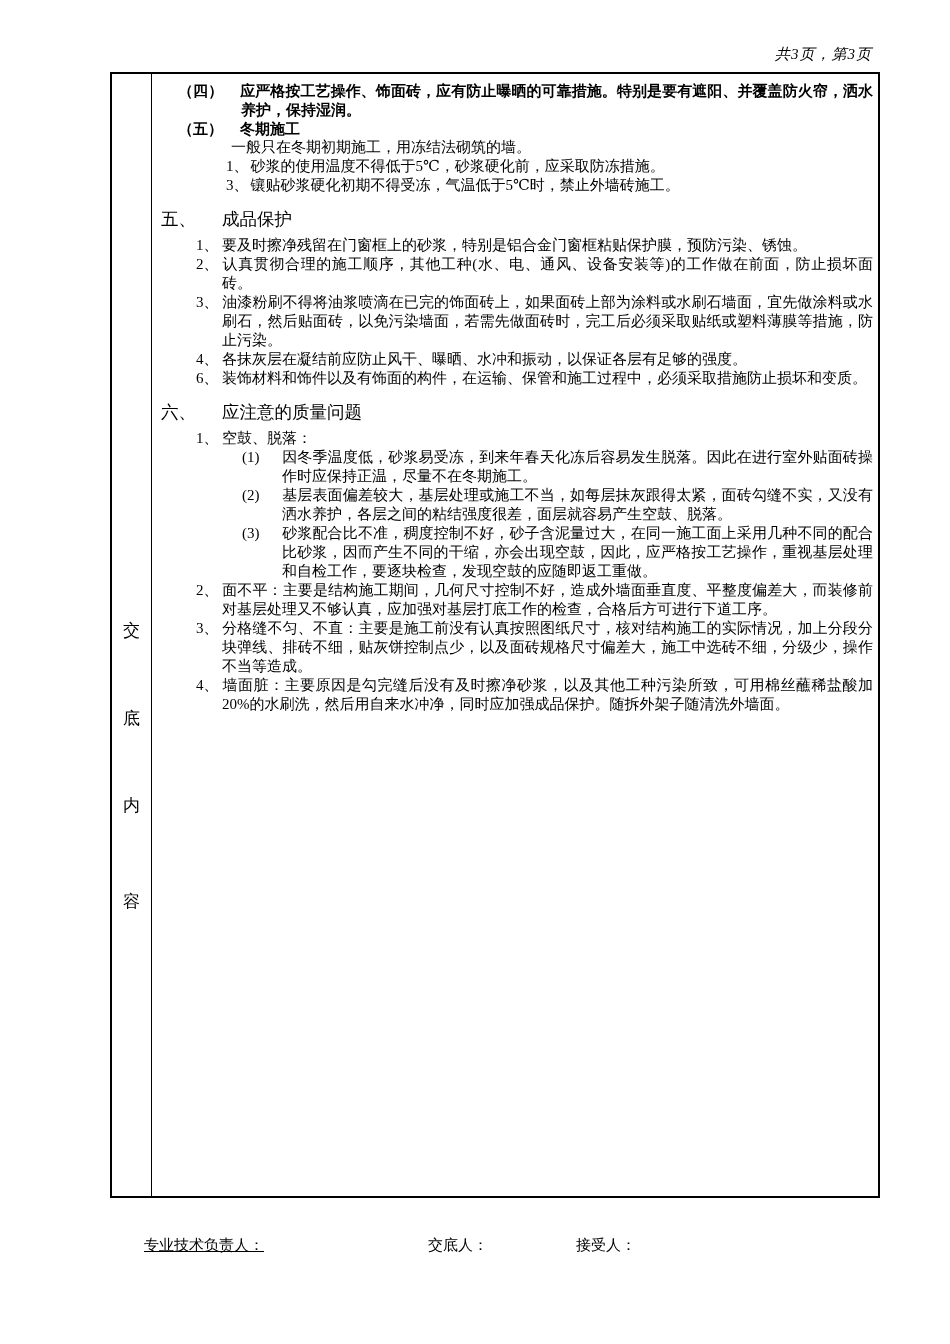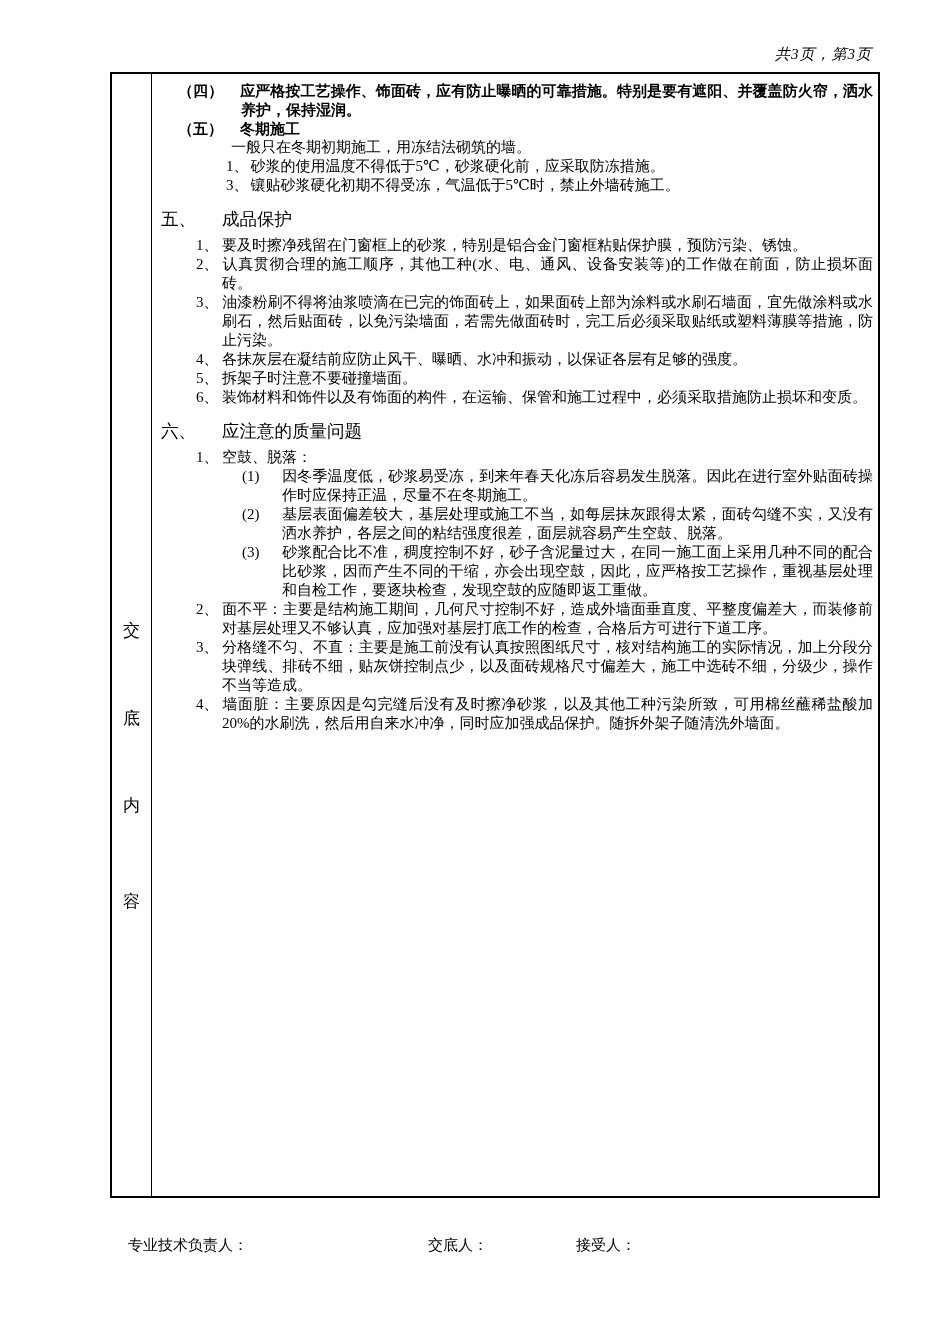--- a/index.html
+++ b/index.html
@@ -43,21 +43,21 @@
     font-family:"Liberation Sans","DejaVu Sans",sans-serif; font-weight:normal;
     font-size:17.5px; line-height:23px;
     margin:13px 0 5px -17px;
   }
   .sec-heading .num { margin-right:26px; }
   .item { padding-left:44px; }
   .item .num { display:inline-block; width:26px; margin-left:-26px; text-indent:0; }
   .subitem { padding-left:104px; }
   .subitem .num { display:inline-block; width:40px; margin-left:-40px; }
   .footer-label { position:absolute; font-size:15px; top:1236px; }
-  .fl-1 { left:128px; }
+  .fl-1 { left:144px;text-decoration:underline; }
   .fl-2 { left:428px; }
   .fl-3 { left:576px; }
 </style>
 </head>
 <body>
 
 <div class="page-info">共3页，第3页</div>
 
 <div class="doc-table">
 
@@ -97,23 +97,20 @@
     <div class="item">
       <span class="num">2、</span><span>认真贯彻合理的施工顺序，其他工种(水、电、通风、设备安装等)的工作做在前面，防止损坏面砖。</span>
     </div>
     <div class="item">
       <span class="num">3、</span><span>油漆粉刷不得将油浆喷滴在已完的饰面砖上，如果面砖上部为涂料或水刷石墙面，宜先做涂料或水刷石，然后贴面砖，以免污染墙面，若需先做面砖时，完工后必须采取贴纸或塑料薄膜等措施，防止污染。</span>
     </div>
     <div class="item">
       <span class="num">4、</span><span>各抹灰层在凝结前应防止风干、曝晒、水冲和振动，以保证各层有足够的强度。</span>
     </div>
     <div class="item">
-      <span class="num">5、</span><span>拆架子时注意不要碰撞墙面。</span>
-    </div>
-    <div class="item">
       <span class="num">6、</span><span>装饰材料和饰件以及有饰面的构件，在运输、保管和施工过程中，必须采取措施防止损坏和变质。</span>
     </div>
 
     <div class="sec-heading">
       <span class="num">六、</span><span>应注意的质量问题</span>
     </div>
 
     <div class="item">
       <span class="num">1、</span><span>空鼓、脱落：</span>
     </div>

